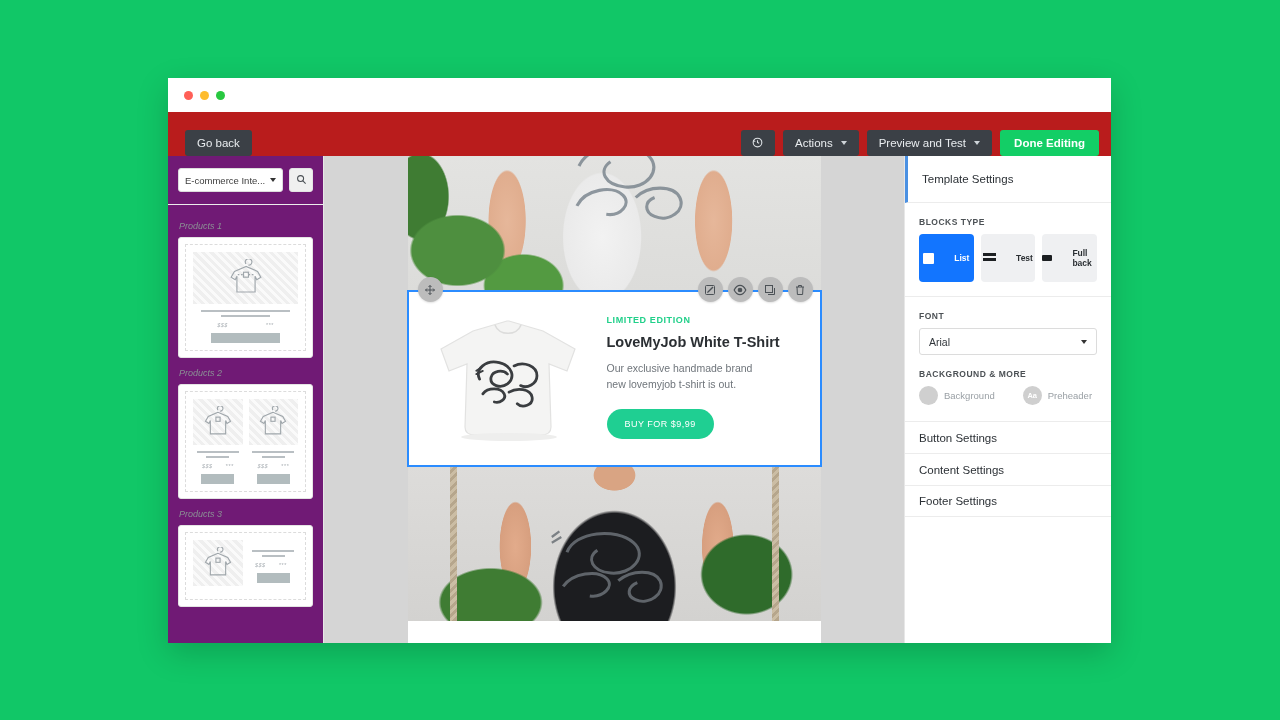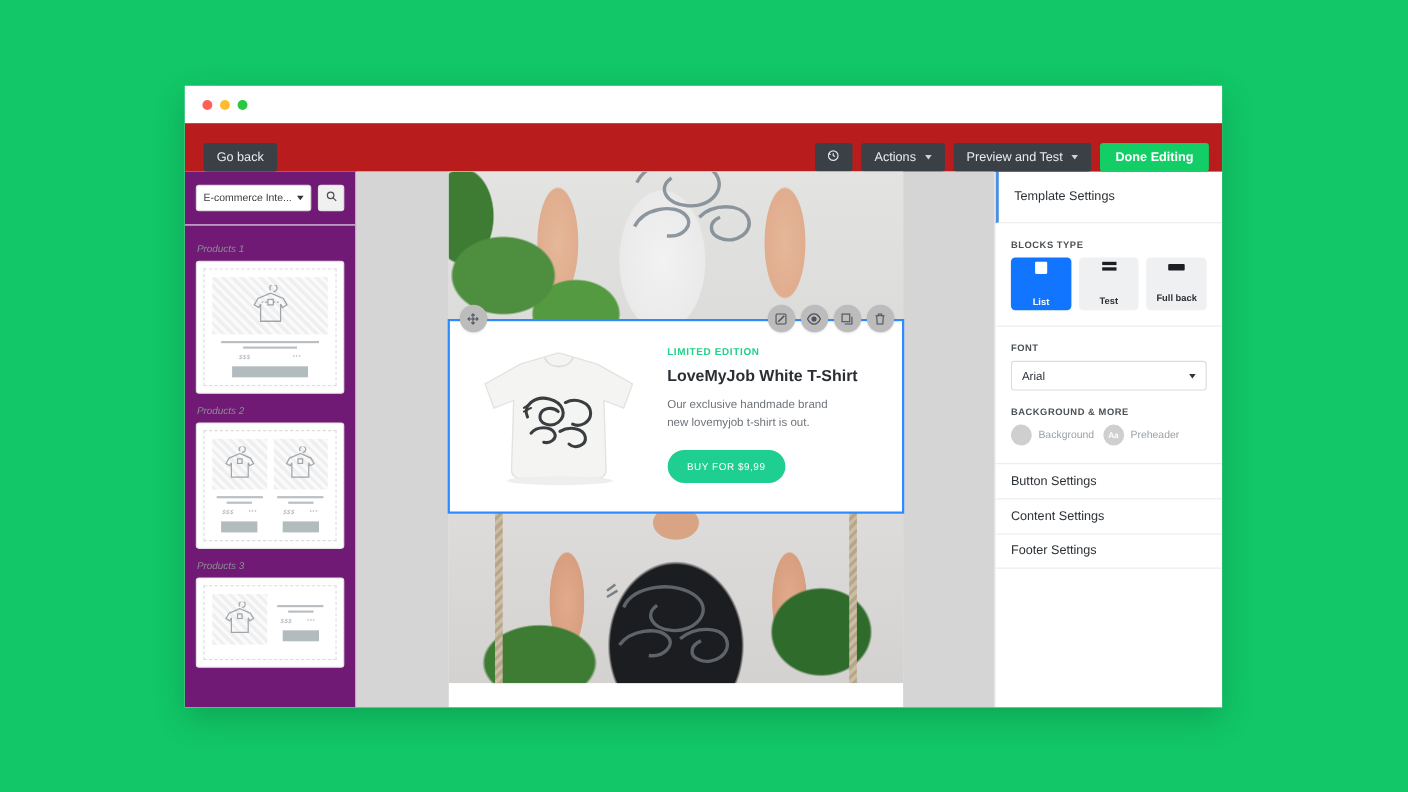--- a/index.html
+++ b/index.html
@@ -298,21 +298,21 @@
   #blocks-type-row {
     display: flex;
     gap: 7px;
     padding: 0 14px;
   }
   .bt-card {
     flex: 1 1 0;
     height: 48px;
     border-radius: 4px;
     background: #eff0f2;
-    display: flex; flex-direction: column;
+    display: flex; 
     align-items: center; justify-content: center;
     gap: 20px;
     font-size: 8.5px;
     font-weight: bold;
     color: #2b2f33;
     cursor: pointer;
   }
   .bt-card.active { background: #1275ff; color: #fff; }
   .bt-glyph-list { width: 11px; height: 11px; background: #fff; border-radius: 1px; }
   .bt-glyph-card { width: 13px; }
@@ -344,21 +344,21 @@
     gap: 8px;
   }
   .bgm-item { display: flex; align-items: center; gap: 6px; cursor: pointer; }
   .bgm-swatch {
     width: 19px; height: 19px; border-radius: 50%;
     background: #cfcfcf;
     flex: 0 0 19px;
   }
   .bgm-swatch.aa {
     display: flex; align-items: center; justify-content: center;
-    font-size: 7.5px; color: #fff; font-weight: bold;
+    font-size: 7.5px; color: #fff; font-weight: bold; margin-left: 20px;
   }
   .bgm-label { font-size: 9.5px; color: #9aa0a5; }
   .settings-row {
     height: 32px;
     display: flex; align-items: center;
     padding-left: 14px;
     font-size: 11.5px;
     color: #2c3136;
     border-top: 1px solid #ececec;
     cursor: pointer;

